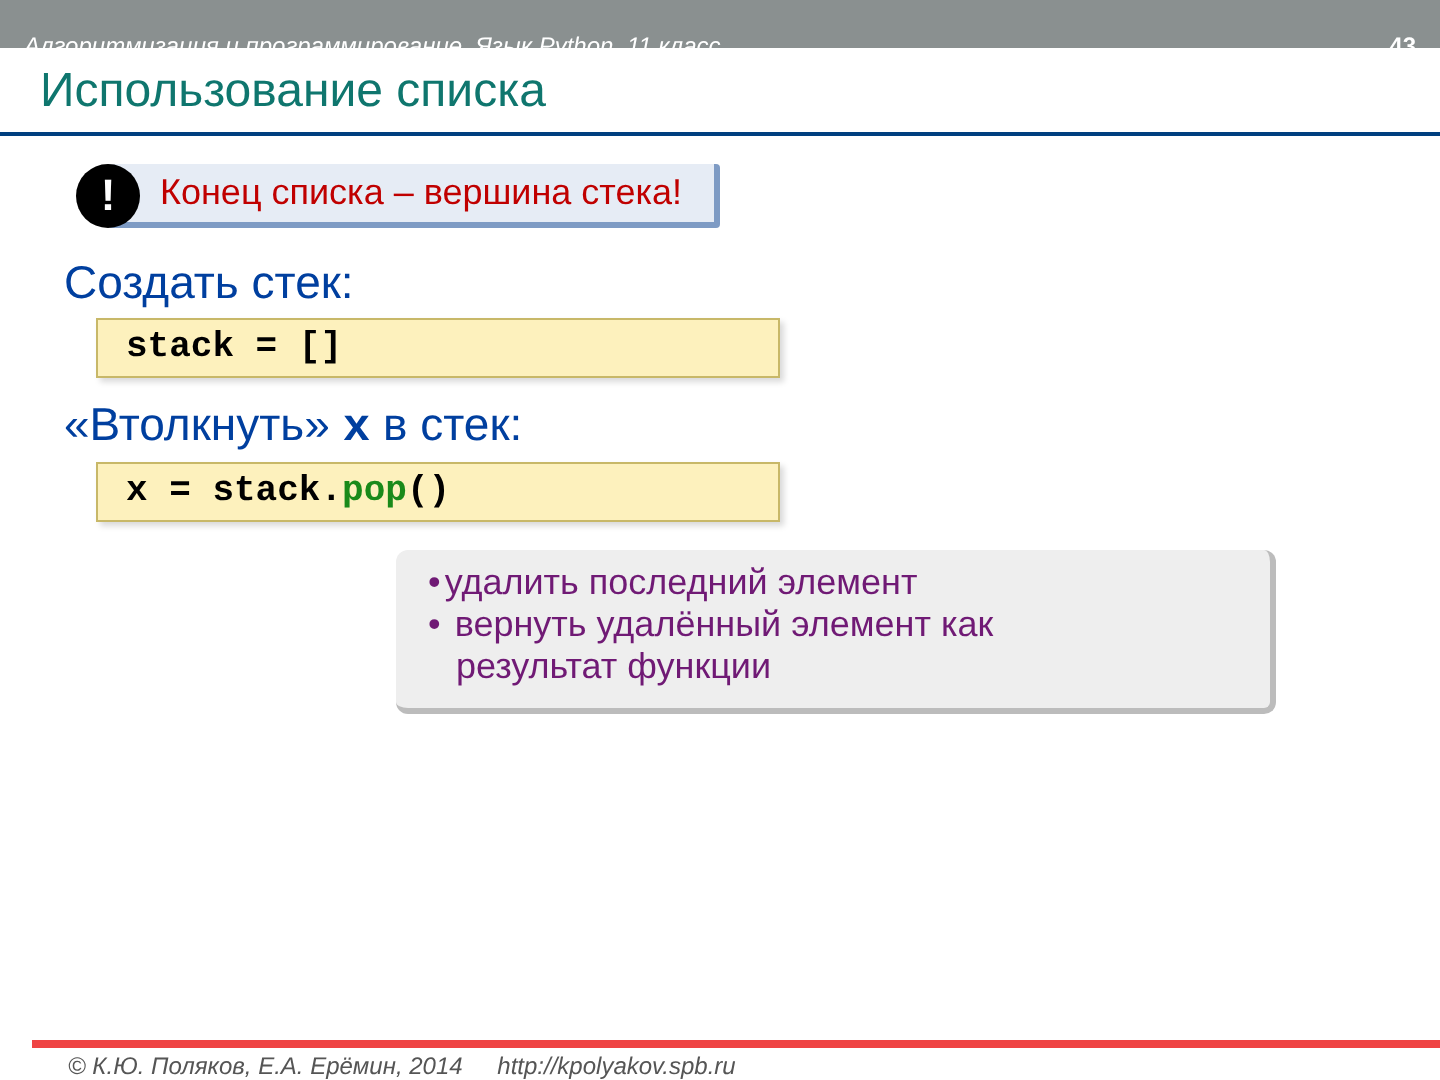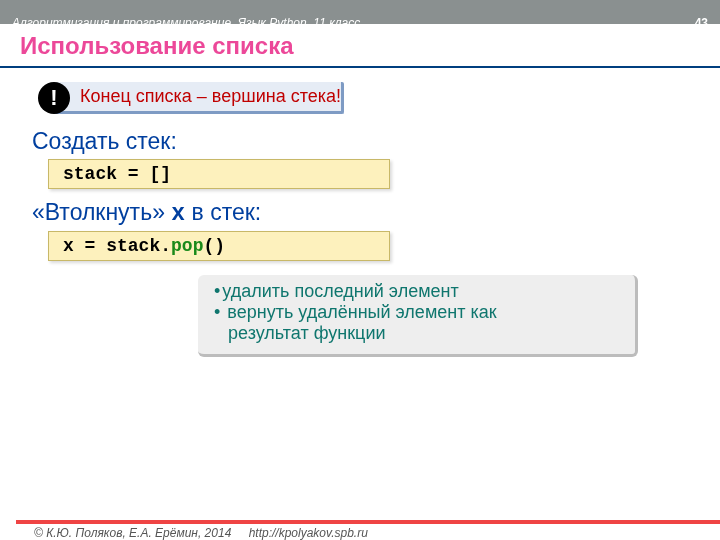--- a/index.html
+++ b/index.html
@@ -19,22 +19,22 @@
     font-style: italic;
     font-size: 12px;
     line-height: 22px;
     padding: 12px 12px;
     display: flex;
     justify-content: space-between;
   }
   .page-num { font-style: normal; font-weight: bold; }
   .title {
     font-size: 24px;
-    font-weight: bold;
-    color: #ec4899;
+    font-weight: normal;
+    color: #0f766e;
     padding: 8px 20px 6px 20px;
     border-bottom: 2px solid #003f7f;
   }
   .content { padding: 10px 28px 0 28px; }
   .callout {
     display: flex;
     align-items: center;
     margin: 4px 0 14px 10px;
     width: 360px;
     position: relative;
@@ -52,21 +52,21 @@
     flex-shrink: 0;
     z-index: 2;
     position: relative;
   }
   .callout-box {
     background: #e6ecf5;
     border-right: 3px solid #7e9bc4;
     border-bottom: 3px solid #7e9bc4;
     color: #c00000;
     font-size: 18px;
-    padding: 4px 0 4px 26px;
+    padding: 4px 16px 4px 26px;
     margin-left: -16px;
     border-radius: 2px;
   }
   .section-label {
     color: #003f9f;
     font-size: 23px;
     margin: 4px 0 4px 4px;
   }
   .section-label .mono { font-family: "Courier New", monospace; font-weight: bold; color: #003f9f; }
   .code-box {
@@ -83,21 +83,21 @@
   .code-box .method { color: #1a8a1a; }
   .note-box {
     background: #eeeeee;
     border-right: 3px solid #bcbcbc;
     border-bottom: 3px solid #bcbcbc;
     border-radius: 6px;
     width: 440px;
     margin: 14px 0 0 170px;
     padding: 6px 16px 10px 16px;
     font-size: 18px;
-    color: #0f766e;
+    color: #701a75;
   }
   .note-box li { list-style: none; }
   .note-box li::before { content: "•"; margin-right: 2px; }
   .note-box .indent { padding-left: 14px; display: block; }
   .footer {
     position: absolute;
     left: 0; bottom: 0;
     width: 100%;
     height: 20px;
     border-top: 4px solid #ef4444;

